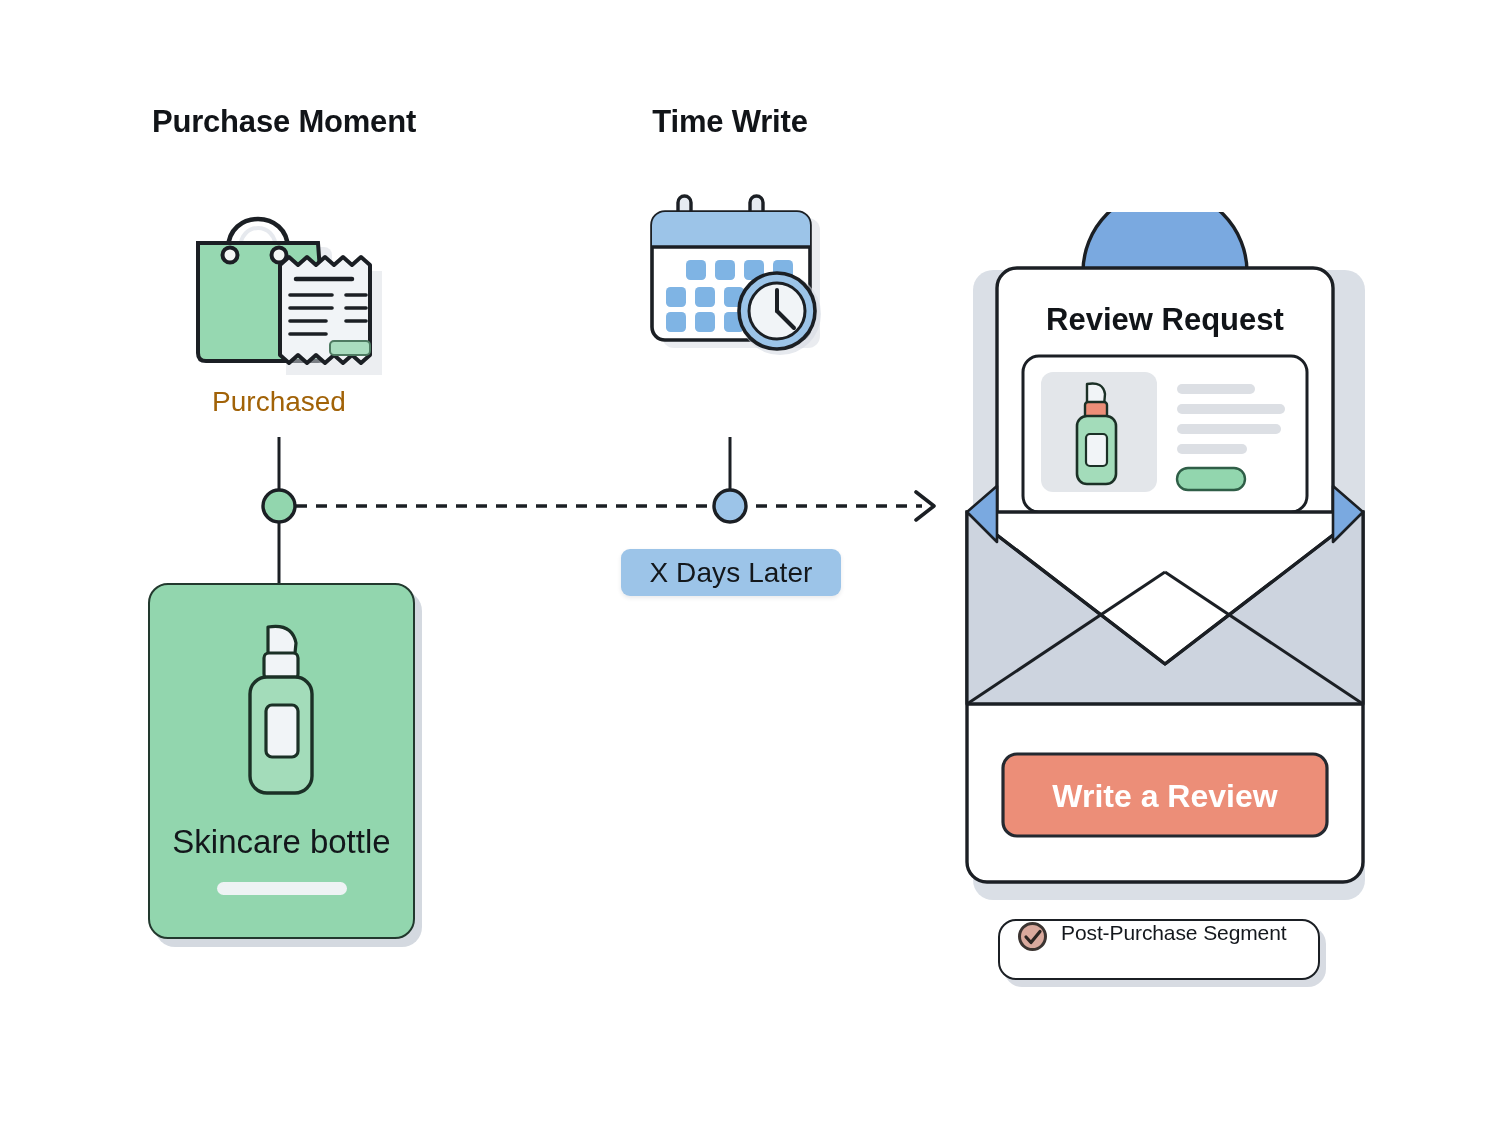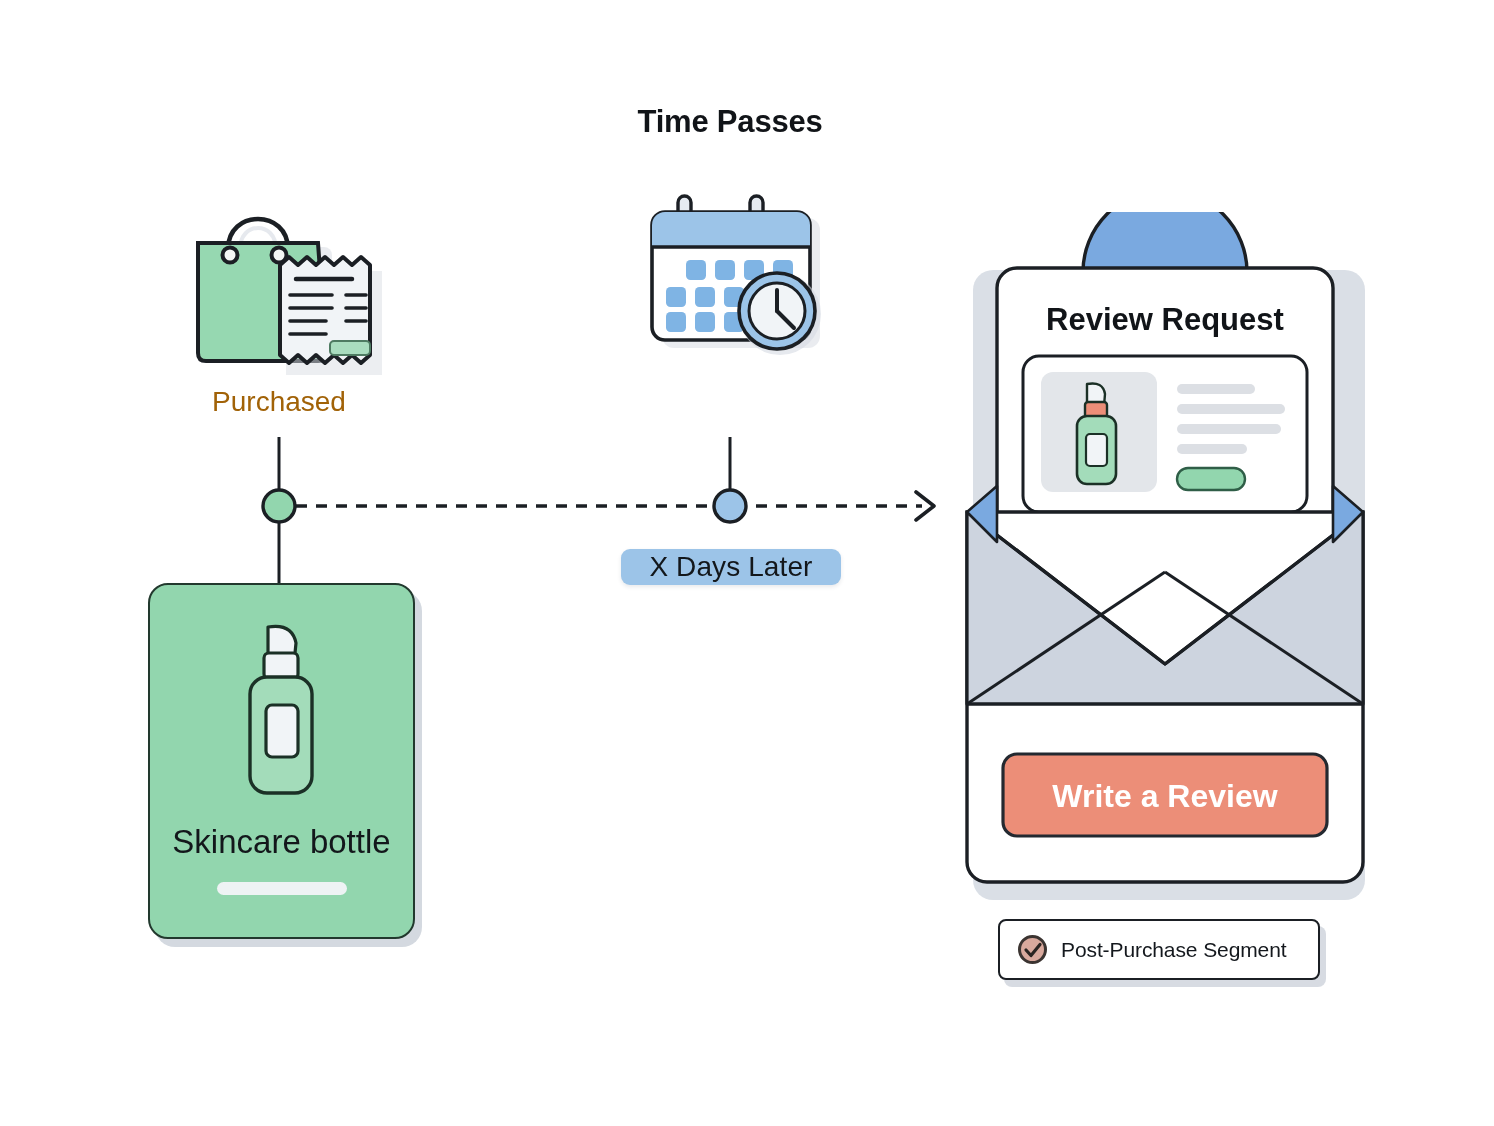--- a/index.html
+++ b/index.html
@@ -52,21 +52,21 @@
     left: 0; top: 0;
     width: 1494px; height: 1126px;
     pointer-events: none;
   }
 
   .days-badge {
     position: absolute;
     left: 621px;
     top: 549px;
     width: 220px;
-    height: 36px;
+    height: 47px;
     background: #9cc4e8;
     border-radius: 9px;
     display: flex;
     align-items: center;
     justify-content: center;
     font-size: 28px;
     color: #13171b;
     letter-spacing: 0.1px;
     box-shadow: 0 2px 4px rgba(30,40,60,.10);
   }
@@ -120,42 +120,43 @@
 
   
   .segment-chip {
     position: absolute;
     left: 998px;
     top: 919px;
     width: 322px;
     height: 61px;
     background: #ffffff;
     border: 2.4px solid #1b1f24;
-    border-radius: 8px;
+    border-radius: 18px;
     display: flex;
-    align-items: center;
+    align-items: flex-start;
     gap: 13px;
     padding-left: 17px;
     box-sizing: border-box;
     box-shadow: 6px 7px 0 0 rgba(205,210,219,.8);
   }
   .segment-chip .chip-text {
     font-size: 21px;
     color: #14181d;
     white-space: nowrap;
     letter-spacing: -0.1px;
   }
   .icon-svg { display: block; }
 </style>
 </head>
 <body>
 
 <div class="stage">
 
-  <div class="col-title" id="title-time">Time Passes</div>
+  <div class="col-title" id="title-purchase">Purchase Moment</div>
+  <div class="col-title" id="title-time">Time Write</div>
 
   <div style="position:absolute;left:180px;top:175px;">
     <svg class="icon-svg" width="210" height="200" viewBox="0 0 210 200">
 
       <rect x="22" y="72" width="130" height="116" rx="8" fill="#d9dde3" opacity=".55"></rect>
 
       <path d="M48 74 C48 34, 108 34, 108 74" fill="none" stroke="#1b1f24" stroke-width="4.5" stroke-linecap="round"></path>
       <path d="M60 74 C60 46, 96 46, 96 74" fill="none" stroke="#e3e7ec" stroke-width="4" stroke-linecap="round" opacity=".9"></path>
 
       <path d="M18 68 H138 L146 178 Q146 186 138 186 H26 Q18 186 18 178 Z" fill="#96d8b1" stroke="#1b1f24" stroke-width="4"></path>

